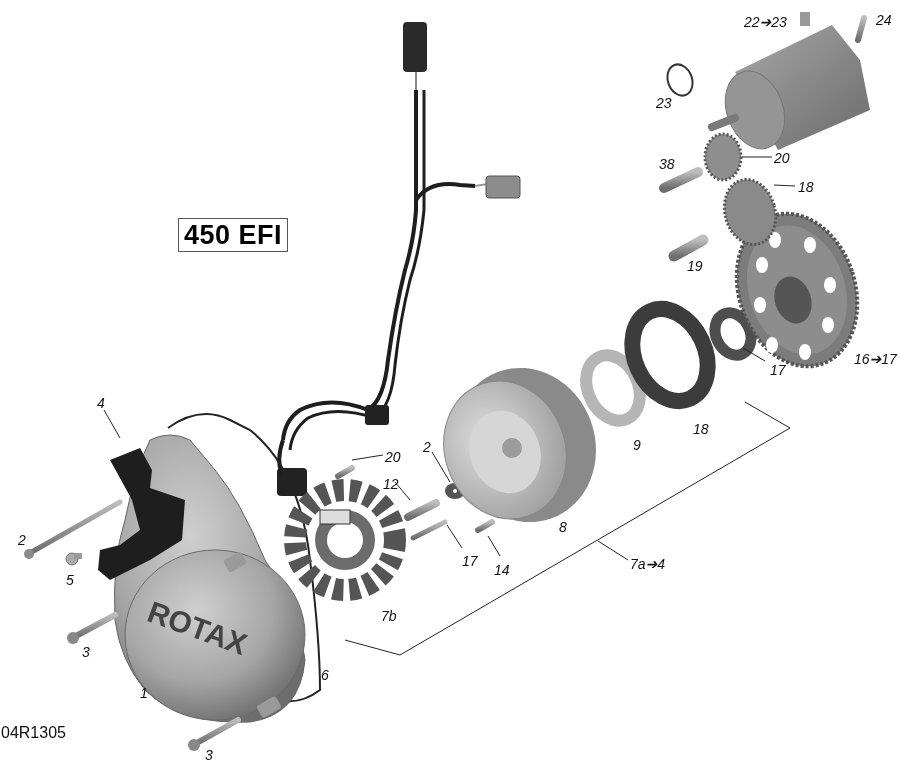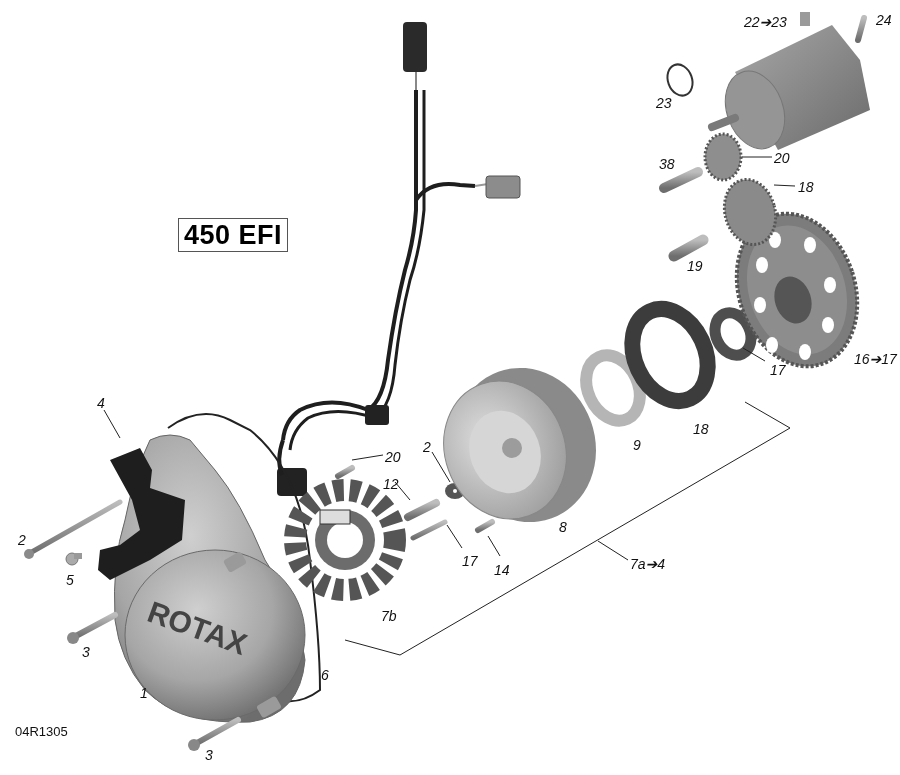--- a/index.html
+++ b/index.html
@@ -1,21 +1,21 @@
 <!DOCTYPE html>
 <html><head>
 <meta charset="utf-8">
 <style>
   html, body { margin: 0; padding: 0; background: #ffffff; }
   body { width: 900px; height: 775px; position: relative; overflow: hidden; font-family: "Liberation Sans", sans-serif; }
   #diagram { position: absolute; left: 0; top: 0; width: 900px; height: 775px; }
   .callout { position: absolute; font-family: "Liberation Sans", sans-serif; font-size: 14px; color: #111; line-height: 1; white-space: nowrap; font-style: italic; }
   .model-box { position: absolute; left: 178px; top: 218px; width: 108px; height: 32px; border: 1px solid #555; background: #fff; display: flex; align-items: center; justify-content: center; }
   .model-box span { font-family: "Liberation Sans", sans-serif; font-weight: bold; font-size: 27px; color: #000; letter-spacing: 0.5px; }
-  .ref-code { position: absolute; left: 1px; top: 724px; font-size: 13px; color: #111; font-family: "Liberation Sans", sans-serif; margin-left: 14px; }
+  .ref-code { position: absolute; left: 1px; top: 724px; font-size: 16px; color: #111; font-family: "Liberation Sans", sans-serif; }
 </style>
 </head>
 <body>
 
 <svg id="diagram" viewBox="0 0 900 775" xmlns="http://www.w3.org/2000/svg">
   <defs>
     <radialGradient id="gCover" cx="40%" cy="35%" r="70%">
       <stop offset="0" stop-color="#cfcfcf"></stop>
         <stop offset="0.6" stop-color="#a6a6a6"></stop>
         <stop offset="1" stop-color="#6d6d6d"></stop>

